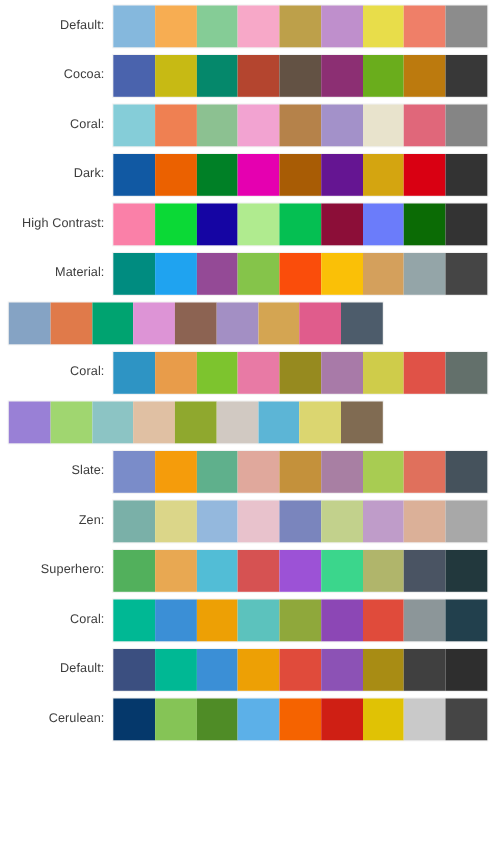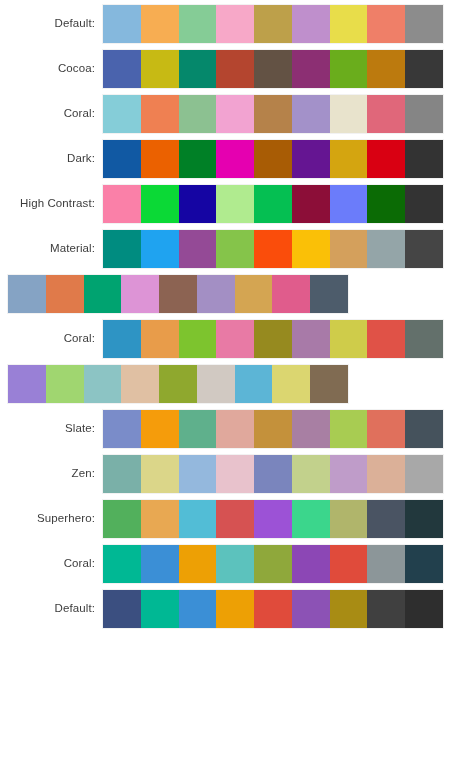--- a/index.html
+++ b/index.html
@@ -239,13 +239,27 @@
         <div class="swatch" style="background: rgb(0, 184, 148);"></div>
         <div class="swatch" style="background: rgb(59, 143, 214);"></div>
         <div class="swatch" style="background: rgb(237, 160, 5);"></div>
         <div class="swatch" style="background: rgb(224, 75, 59);"></div>
         <div class="swatch" style="background: rgb(140, 82, 181);"></div>
         <div class="swatch" style="background: rgb(168, 140, 20);"></div>
         <div class="swatch" style="background: rgb(64, 64, 64);"></div>
         <div class="swatch" style="background: rgb(46, 46, 46);"></div>
       </div>
     </div>
+    <div class="palette-row">
+      <div class="palette-label">Cerulean:</div>
+      <div class="swatch-strip">
+        <div class="swatch" style="background: rgb(5, 56, 107);"></div>
+        <div class="swatch" style="background: rgb(133, 196, 86);"></div>
+        <div class="swatch" style="background: rgb(79, 140, 38);"></div>
+        <div class="swatch" style="background: rgb(92, 176, 232);"></div>
+        <div class="swatch" style="background: rgb(245, 99, 0);"></div>
+        <div class="swatch" style="background: rgb(207, 31, 20);"></div>
+        <div class="swatch" style="background: rgb(224, 194, 5);"></div>
+        <div class="swatch" style="background: rgb(201, 201, 201);"></div>
+        <div class="swatch" style="background: rgb(69, 69, 69);"></div>
+      </div>
+    </div>
   </div>
 
 </body></html>

